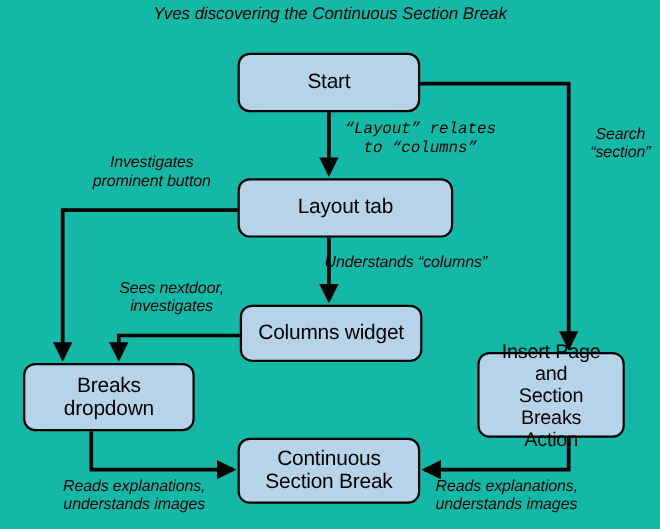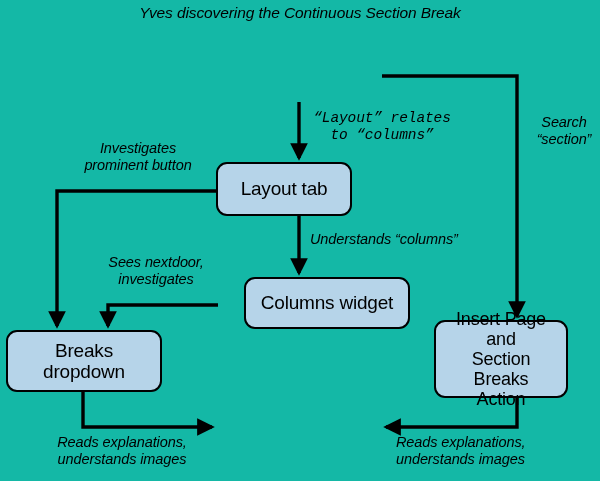--- a/index.html
+++ b/index.html
@@ -95,51 +95,58 @@
       <path d="M 299 216 L 299 273" marker-end="url(#arrow)"></path>
 
       <path d="M 218 305 L 108 305 L 108 326" marker-end="url(#arrow)"></path>
 
       <path d="M 83 392 L 83 427 L 212 427" marker-end="url(#arrow)"></path>
 
       <path d="M 517 398 L 517 427 L 386 427" marker-end="url(#arrow)"></path>
     </g>
   </svg>
 
+  <div class="node" style="left:216px; top:48px; width:166px; height:54px;">
+    <span class="node-label">Start</span>
+  </div>
 
-  <div class="node" style="left:216px; top:162px; width:136px; height:54px;">
+  <div class="node" style="left:216px; top:162px; width:196px; height:54px;">
     <span class="node-label">Layout tab</span>
   </div>
 
-  <div class="node" style="left:218px; top:277px; width:166px; height:52px;margin-left:26px;">
+  <div class="node" style="left:218px; top:277px; width:166px; height:52px;">
     <span class="node-label">Columns widget</span>
   </div>
 
-  <div class="node" style="left:6px; top:330px; width:156px; height:62px;">
+  <div class="node" style="left:21px; top:330px; width:156px; height:62px;">
     <span class="node-label">Breaks
 dropdown</span>
   </div>
 
   <div class="node" style="left:434px; top:320px; width:134px; height:78px; font-size:18px;">
     <span class="node-label">Insert Page and
 Section Breaks
 Action</span>
   </div>
 
+  <div class="node" style="left:216px; top:398px; width:166px; height:60px;">
+    <span class="node-label">Continuous
+Section Break</span>
+  </div>
 
   <div class="edge-label lbl-center" style="left:307px; top:110px; width:150px;font-family:Liberation Mono, monospace;">“Layout” relates
 to “columns”</div>
 
   <div class="edge-label lbl-center" style="left:528px; top:114px; width:72px;">Search
 “section”</div>
 
   <div class="edge-label lbl-center" style="left:62px; top:140px; width:152px;">Investigates
 prominent button</div>
 
-  <div class="edge-label lbl-left" style="left:310px; top:231px; width:210px;">Understands “columns”</div>
+  <div class="edge-label lbl-left" style="left:295px; top:231px; width:210px;">Understands “columns”</div>
 
   <div class="edge-label lbl-center" style="left:94px; top:254px; width:124px;">Sees nextdoor,
 investigates</div>
 
   <div class="edge-label lbl-center" style="left:34px; top:434px; width:176px;">Reads explanations,
 understands images</div>
 
   <div class="edge-label lbl-left" style="left:396px; top:434px; width:190px;">Reads explanations,
 understands images</div>
 

